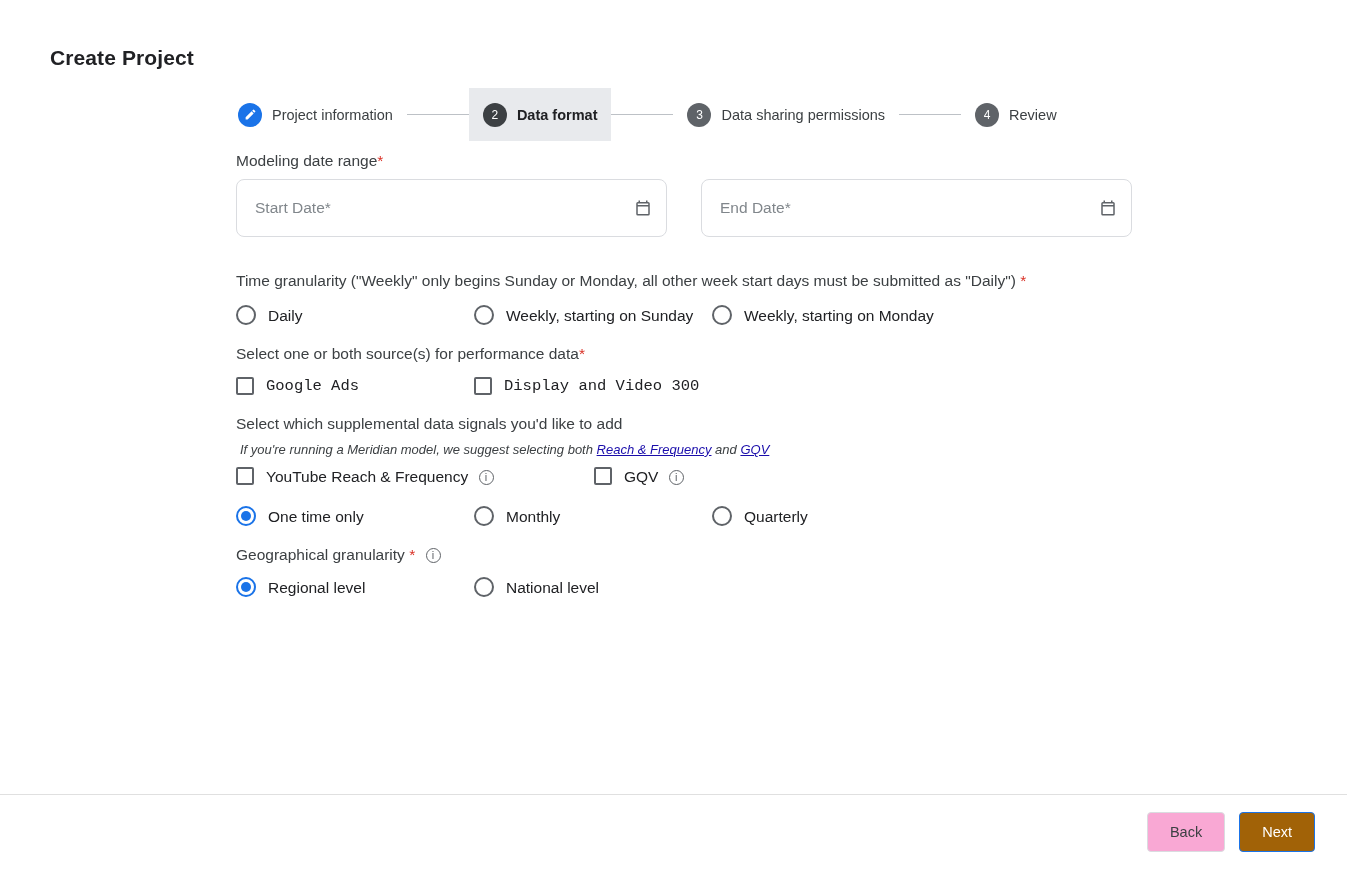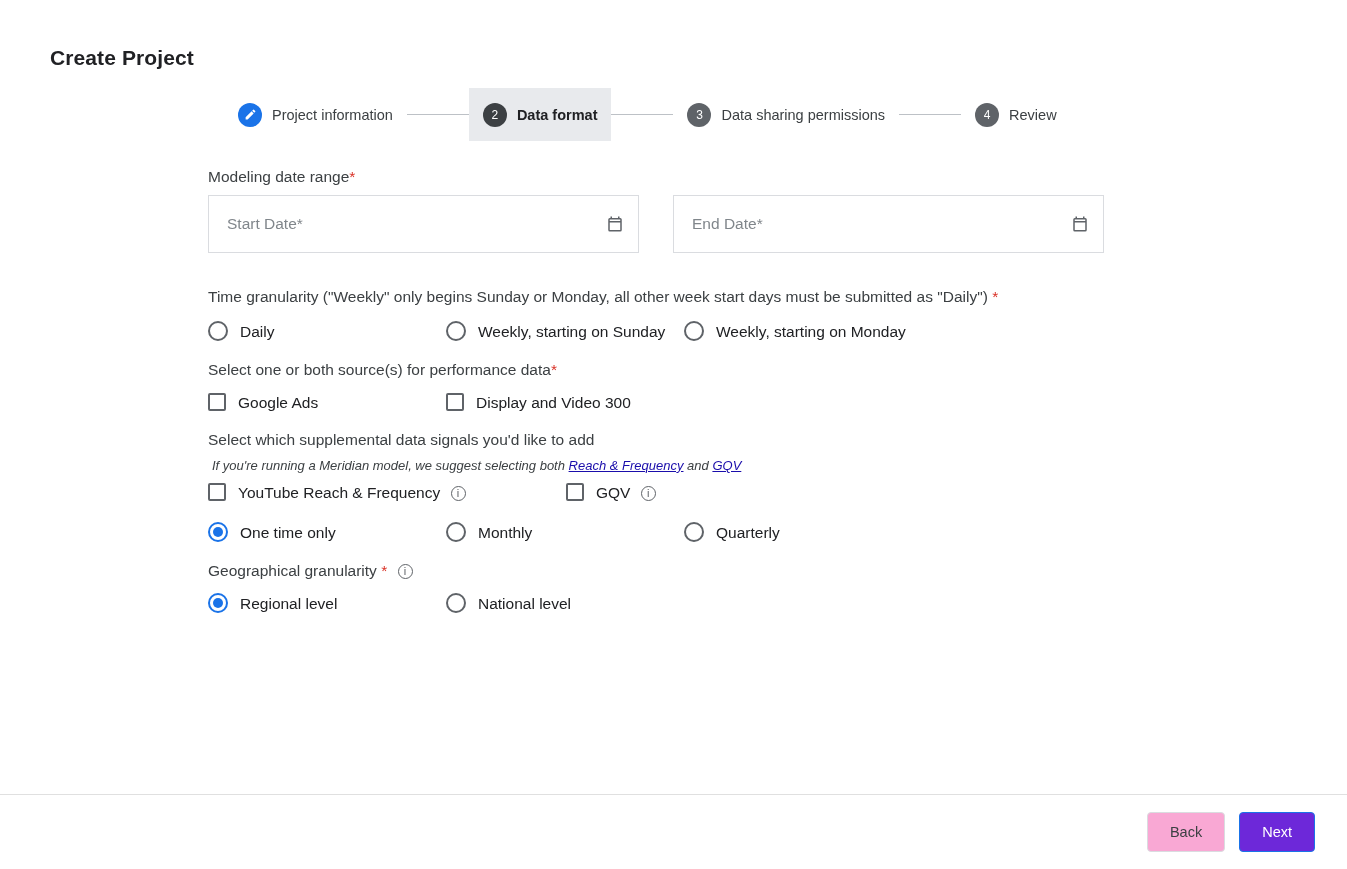--- a/index.html
+++ b/index.html
@@ -72,43 +72,42 @@
   .step-connector {
     width: 62px;
     height: 1px;
     background: #bdc1c6;
   }
   .pencil-svg { display: block; }
 
   
   .form {
     position: absolute;
-    left: 208px;
+    left: 236px;
     top: 152px;
     width: 920px;
-    margin-top: 16px;
   }
   .field-label {
     font-size: 15.5px;
     color: #3c4043;
     margin-bottom: 9px;
   }
   .req { color: #d93025; }
 
   .date-row {
     display: flex;
     gap: 34px;
     margin-bottom: 30px;
   }
   .date-input {
     position: relative;
     width: 431px;
     height: 58px;
     border: 1px solid #dadce0;
-    border-radius: 0;
+    border-radius: 8px;
     background: #fff;
     display: flex;
     padding: 0 16px;
   }
   .date-input input {
     border: none;
     outline: none;
     font-size: 15.5px;
     font-family: "Liberation Sans", sans-serif;
     color: #202124;
@@ -235,21 +234,21 @@
     height: 40px;
     padding: 0 22px;
     cursor: pointer;
   }
   .btn-back {
     background: #f9a8d4;
     border: 1px solid #dadce0;
     color: #3c4043;
   }
   .btn-next {
-    background: #6d28d9;
+    background: #a16207;
     border: 1px solid #1a73e8;
     color: #fff;
   }
 </style>
 </head>
 <body>
 
 <div class="page">
 
   <div class="page-title">Create Project</div>
@@ -326,21 +325,21 @@
           <span class="radio"></span>
           <span class="opt-label">Weekly, starting on Monday</span>
         </div>
       </div>
     </div>
 
     <div class="section">
       <div class="field-label">
         <span>Select one or both source(s) for performance data</span><span class="req">*</span>
       </div>
-      <div class="options-row" style="margin-top:12px;">
+      <div class="options-row" style="margin-top:12px;font-family:Liberation Mono, monospace;">
         <div class="opt col1">
           <span class="checkbox"></span>
           <span class="opt-label">Google Ads</span>
         </div>
         <div class="opt col2">
           <span class="checkbox"></span>
           <span class="opt-label">Display and Video 300</span>
         </div>
       </div>
     </div>

